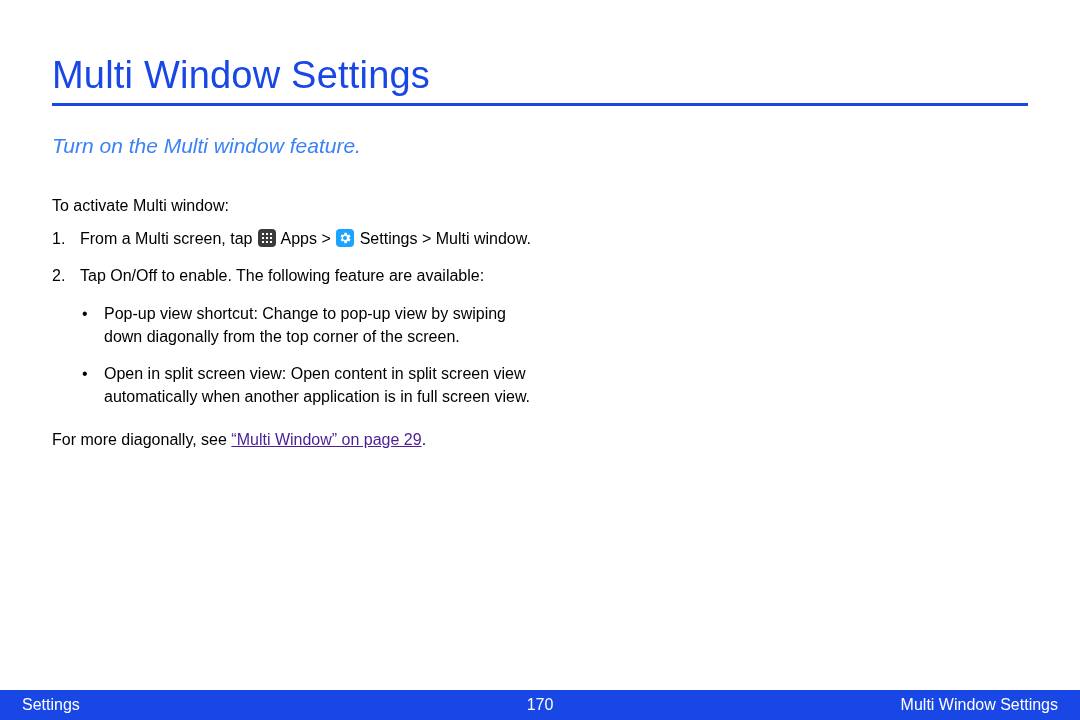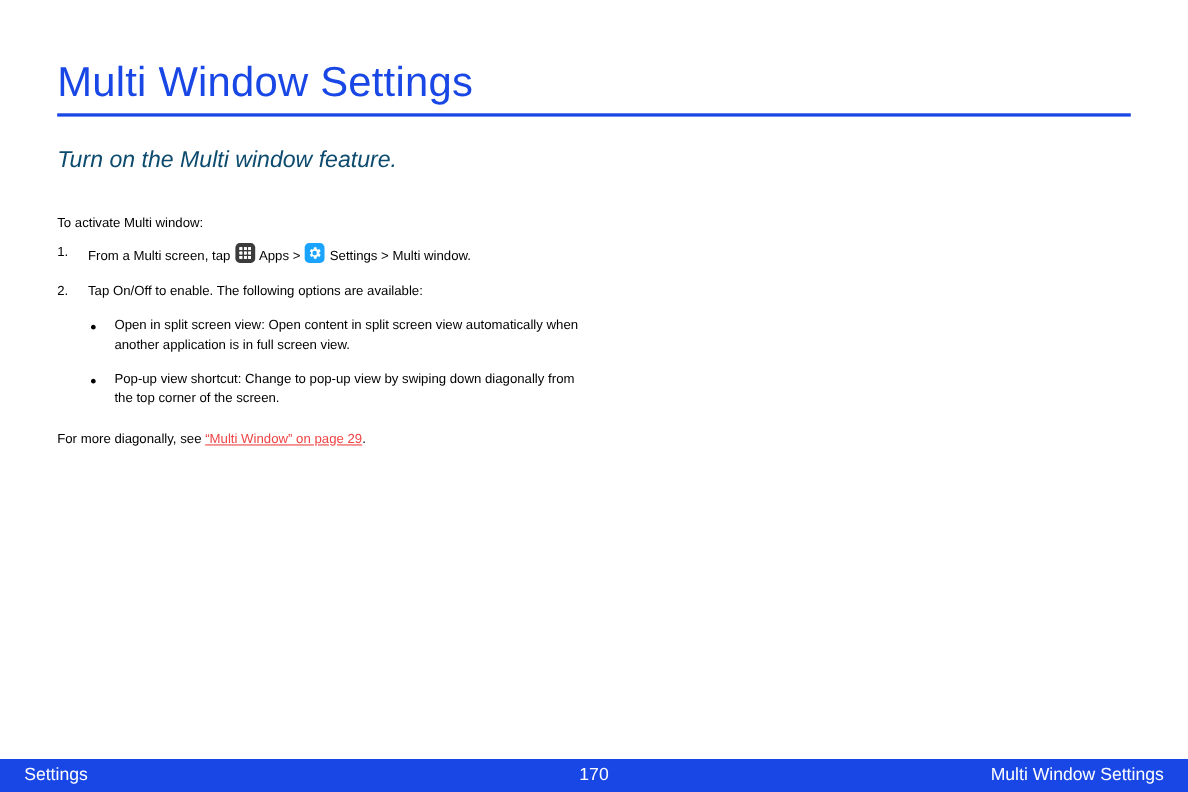--- a/index.html
+++ b/index.html
@@ -21,27 +21,27 @@
     letter-spacing: 0.2px;
     margin-bottom: 6px;
   }
   .rule {
     border: none;
     border-top: 3px solid #1947e5;
     margin-bottom: 28px;
   }
   .subtitle {
     font-style: italic;
-    color: #0c4a6e;
+    color: #3b82f6;
     font-size: 21px;
     margin-bottom: 36px;
   }
   .content {
     max-width: 490px;
-    font-size: 12px;
+    font-size: 16px;
     line-height: 1.45;
     color: #000;
   }
   .intro {
     margin-bottom: 10px;
   }
   ol.steps {
     list-style: none;
     counter-reset: step;
     padding-left: 0;
@@ -105,21 +105,21 @@
   .settings-icon svg {
     position: absolute;
     left: 2px; top: 2px;
     width: 14px; height: 14px;
   }
   .b { font-weight: normal; }
   .more-info {
     margin-top: 20px;
   }
   .link {
-    color: #ef4444;
+    color: #4c1d95;
     text-decoration: underline;
     cursor: pointer;
   }
   .footer {
     position: absolute;
     left: 0; right: 0; bottom: 0;
     height: 30px;
     background: #1947e5;
     color: #fff;
     display: flex;
@@ -151,27 +151,27 @@
         <span class="icon-box apps-icon"></span>
         <span class="b">Apps</span><span class="b"> &gt; </span>
         <span class="icon-box settings-icon">
           <svg viewBox="0 0 24 24">
               <path fill="#fff" d="M19.4 13a7.5 7.5 0 0 0 .1-1 7.5 7.5 0 0 0-.1-1l2.1-1.6-2-3.5-2.5 1a7.2 7.2 0 0 0-1.7-1L15 3h-4l-.3 2.9a7.2 7.2 0 0 0-1.7 1l-2.5-1-2 3.5L6.6 11a7.5 7.5 0 0 0-.1 1 7.5 7.5 0 0 0 .1 1l-2.1 1.6 2 3.5 2.5-1a7.2 7.2 0 0 0 1.7 1L11 21h4l.3-2.9a7.2 7.2 0 0 0 1.7-1l2.5 1 2-3.5Zm-7.4 2.5A3.5 3.5 0 1 1 15.5 12 3.5 3.5 0 0 1 12 15.5Z"></path>
             </svg>
         </span>
         <span class="b">Settings</span><span class="b"> &gt; </span><span class="b">Multi window.</span>
       </li>
       <li>
-        <span>Tap </span><span class="b">On/Off</span><span> to enable. The following options are available:</span>
+        <span>Tap </span><span class="b">On/Off</span><span> to enable. The following feature are available:</span>
         <ul class="bullets">
           <li>
-            <span class="b">Open in split screen view</span><span>: Open content in split screen view automatically when another application is in full screen view.</span>
+            <span class="b">Pop-up view shortcut</span><span>: Change to pop-up view by swiping down diagonally from the top corner of the screen.</span>
           </li>
           <li>
-            <span class="b">Pop-up view shortcut</span><span>: Change to pop-up view by swiping down diagonally from the top corner of the screen.</span>
+            <span class="b">Open in split screen view</span><span>: Open content in split screen view automatically when another application is in full screen view.</span>
           </li>
         </ul>
       </li>
     </ol>
 
     <p class="more-info">
       <span>For more diagonally, see </span><span class="link">“Multi Window” on page&nbsp;29</span><span>.</span>
     </p>
   </div>
 </div>

